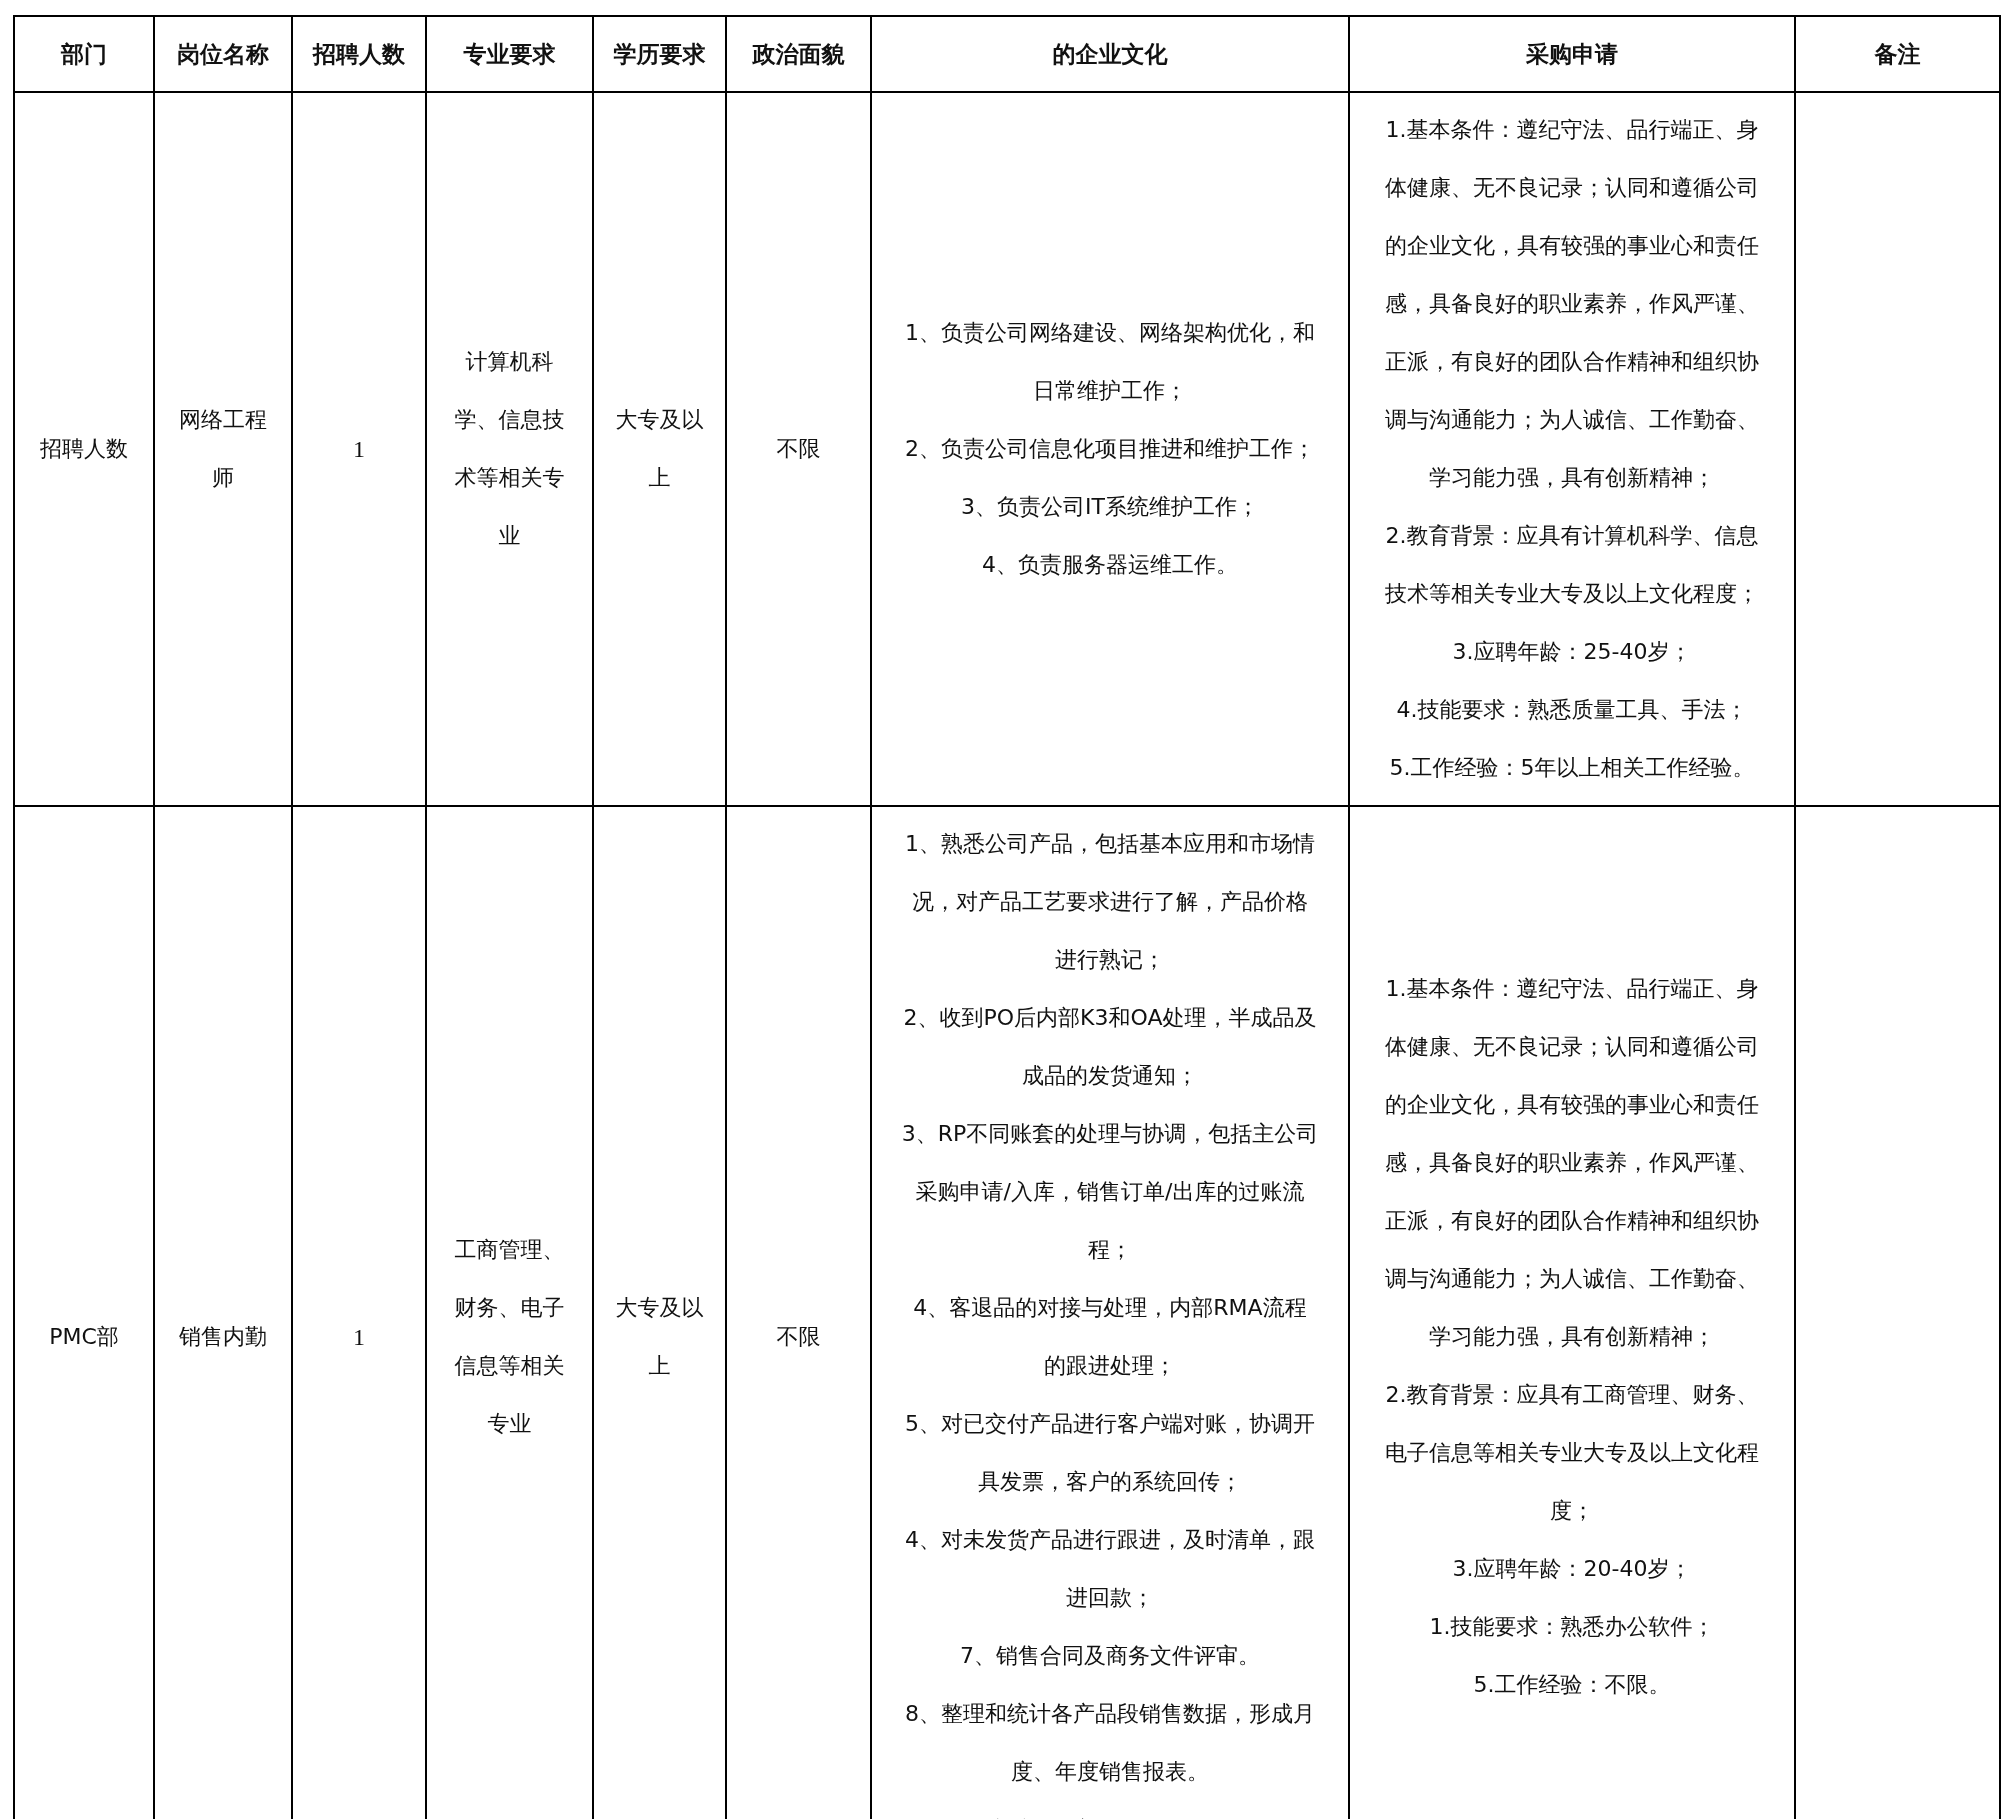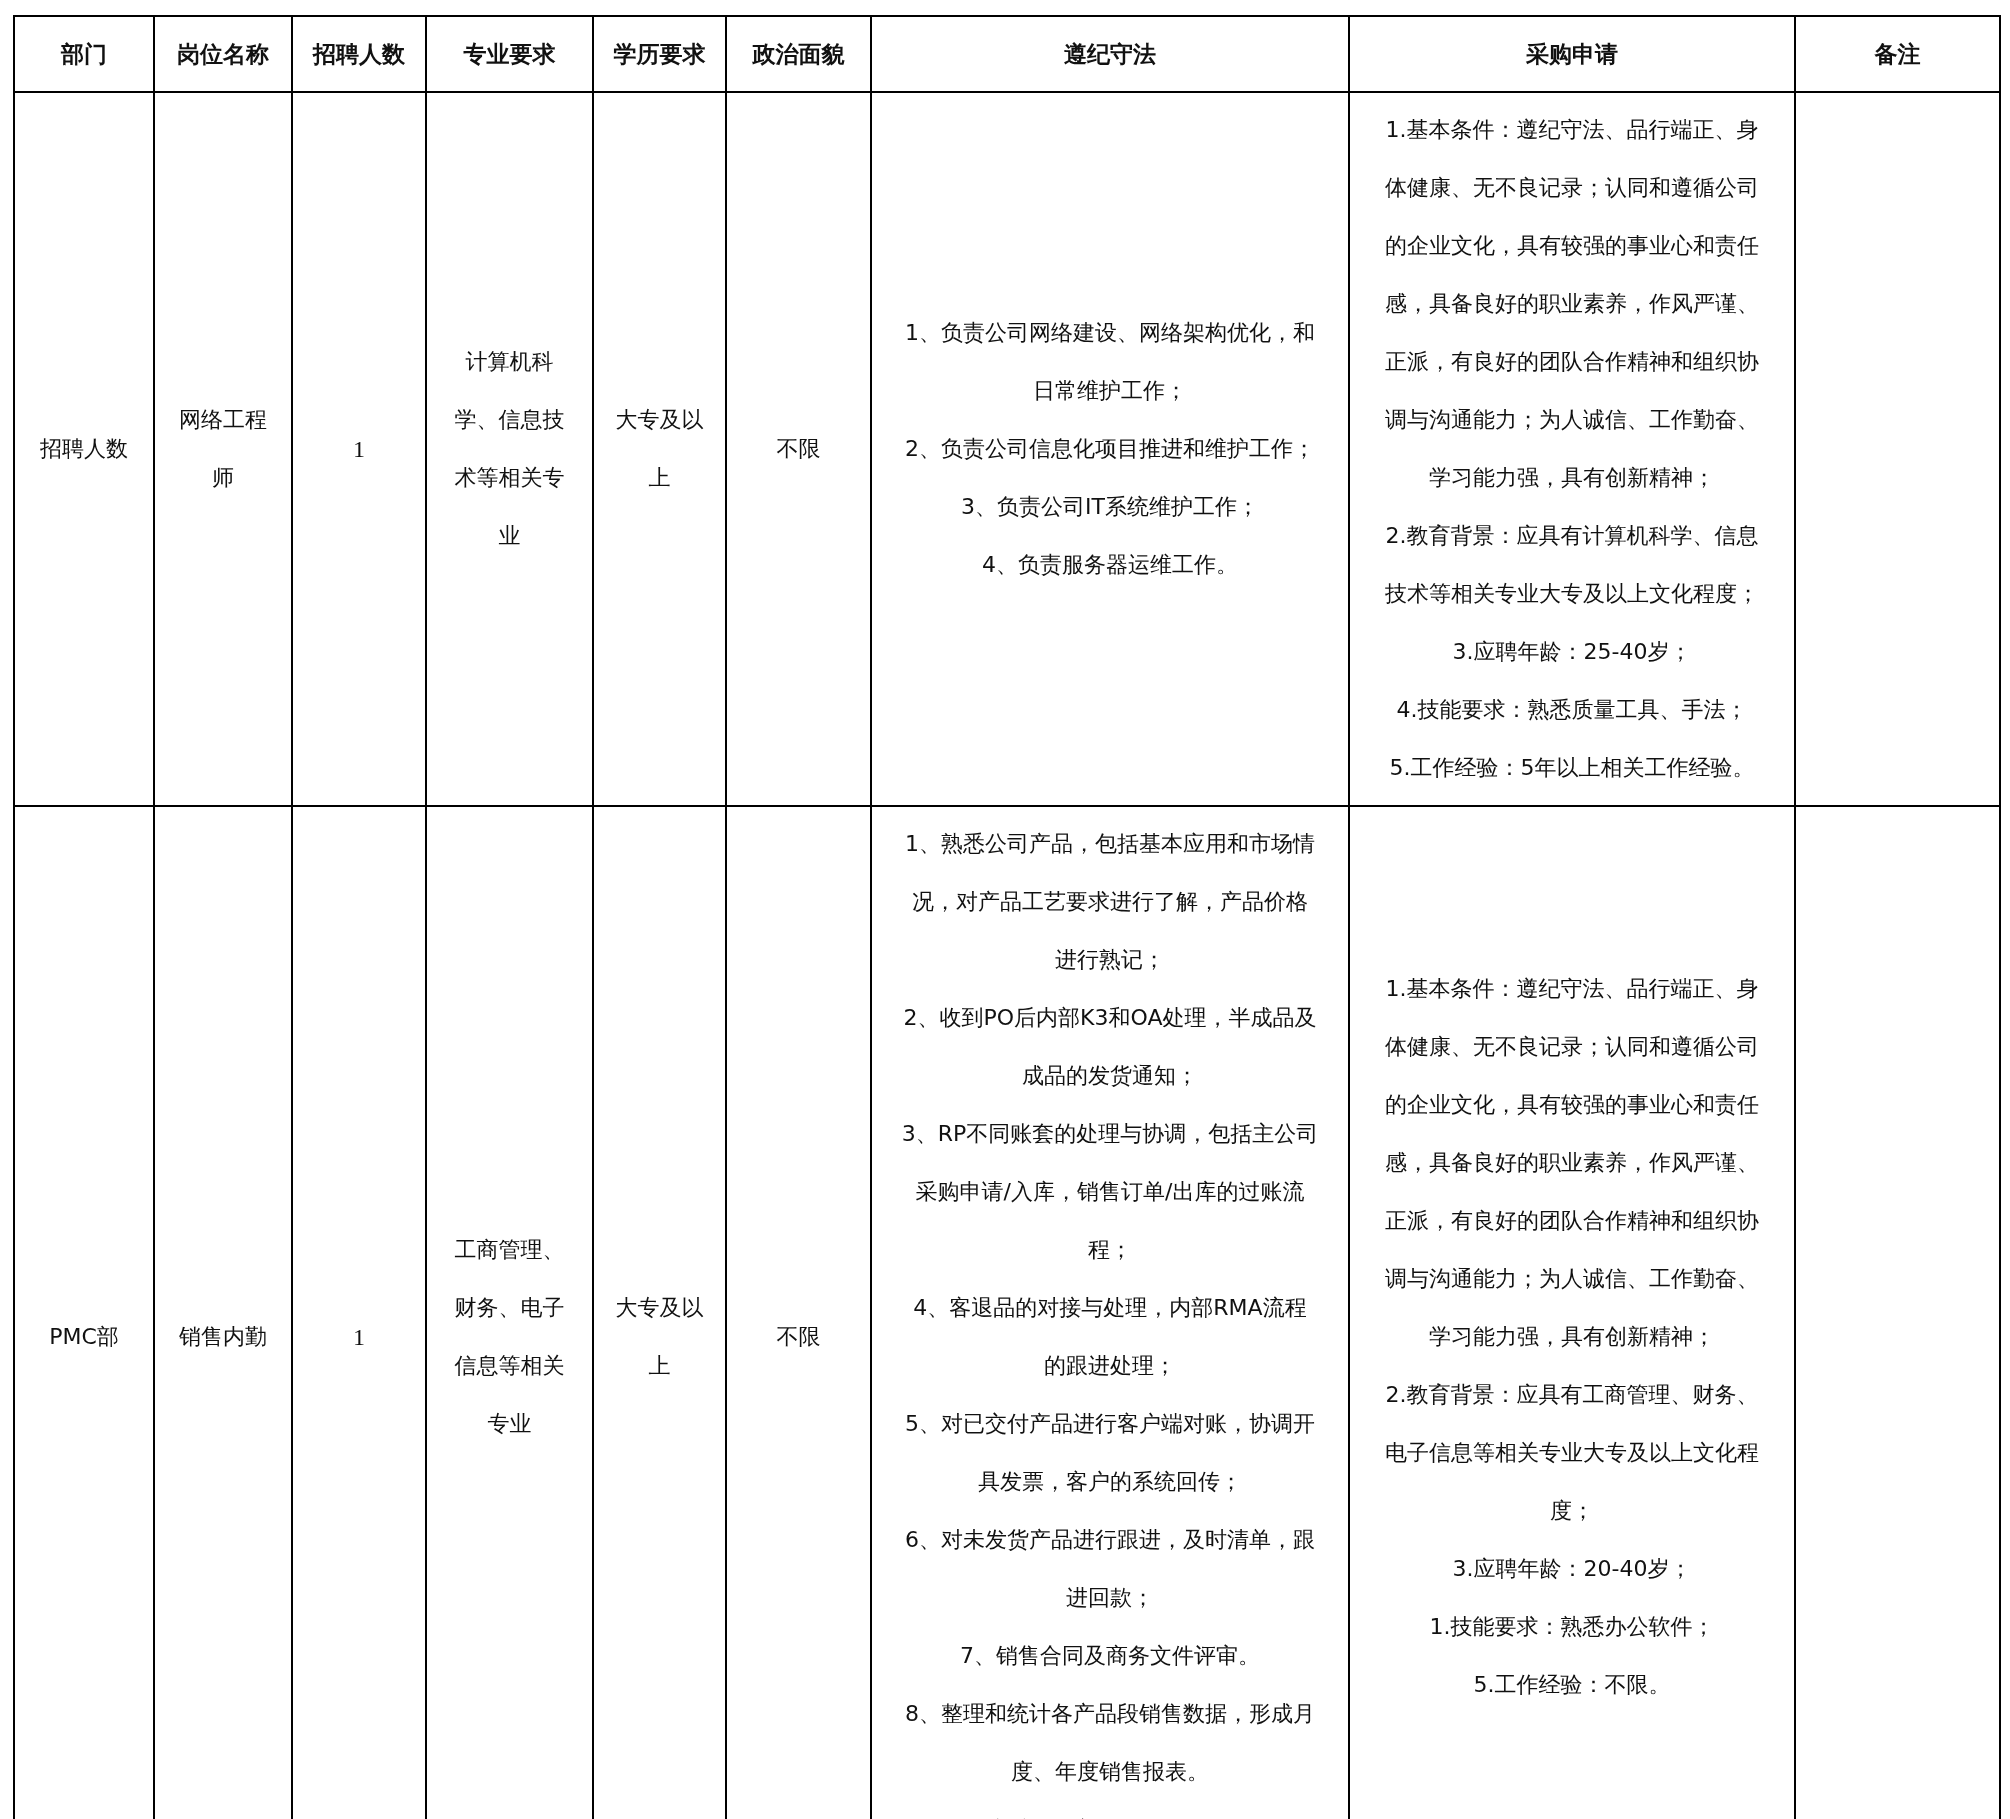--- a/index.html
+++ b/index.html
@@ -36,21 +36,21 @@
       <col style="width:205px">
   </colgroup>
   <thead>
     <tr>
       <th>部门</th>
       <th>岗位名称</th>
       <th>招聘人数</th>
       <th>专业要求</th>
       <th>学历要求</th>
       <th>政治面貌</th>
-      <th>遵纪守法</th>
+      <th>的企业文化</th>
       <th>采购申请</th>
       <th>备注</th>
     </tr>
   </thead>
   <tbody>
     <tr class="row1">
       <td class="lines">
           <span class="ln">招聘人数</span>
         </td>
       <td class="lines">
@@ -125,21 +125,21 @@
           <span class="ln">进行熟记；</span>
           <span class="ln">2、收到PO后内部K3和OA处理，半成品及</span>
           <span class="ln">成品的发货通知；</span>
           <span class="ln">3、RP不同账套的处理与协调，包括主公司</span>
           <span class="ln">采购申请/入库，销售订单/出库的过账流</span>
           <span class="ln">程；</span>
           <span class="ln">4、客退品的对接与处理，内部RMA流程</span>
           <span class="ln">的跟进处理；</span>
           <span class="ln">5、对已交付产品进行客户端对账，协调开</span>
           <span class="ln">具发票，客户的系统回传；</span>
-          <span class="ln">6、对未发货产品进行跟进，及时清单，跟</span>
+          <span class="ln">4、对未发货产品进行跟进，及时清单，跟</span>
           <span class="ln">进回款；</span>
           <span class="ln">7、销售合同及商务文件评审。</span>
           <span class="ln">8、整理和统计各产品段销售数据，形成月</span>
           <span class="ln">度、年度销售报表。</span>
           <span class="ln">9、接受领导安排的临时性任务。</span>
         </td>
       <td class="lines">
           <span class="ln">1.基本条件：遵纪守法、品行端正、身</span>
           <span class="ln">体健康、无不良记录；认同和遵循公司</span>
           <span class="ln">的企业文化，具有较强的事业心和责任</span>

